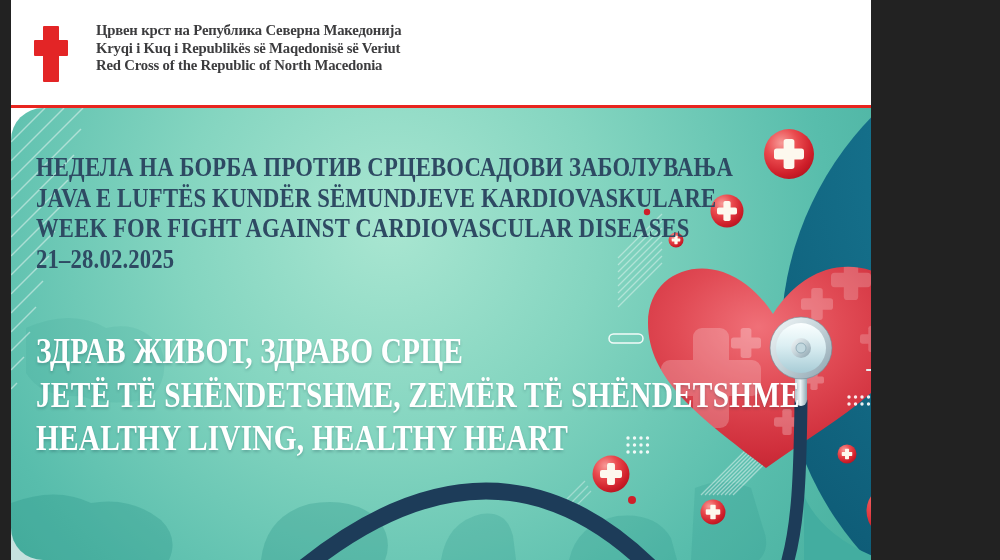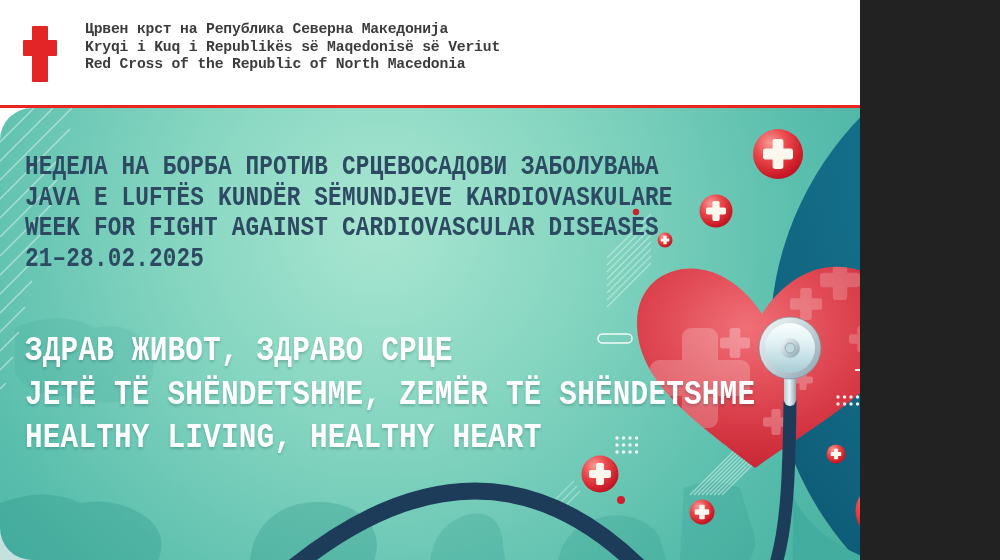--- a/index.html
+++ b/index.html
@@ -1,18 +1,18 @@
 <!DOCTYPE html>
 <html><head>
 <meta charset="utf-8">
 <style>
   html,body{margin:0;padding:0;background:#222;}
   .stage{
     position:relative;width:860px;height:560px;overflow:hidden;
-    font-family:Liberation Mono, monospace;background:#fff;
+    font-family:Liberation Serif, serif;background:#fff;margin-left:11px;
   }
   
   .header{position:absolute;left:0;top:0;width:1000px;height:105px;background:#ffffff;}
   .logo-cross{position:absolute;left:23px;top:26px;width:34px;height:56px;}
   .logo-cross .vbar{position:absolute;left:9px;top:0;width:16px;height:56px;background:#e32526;border-radius:1px;}
   .logo-cross .hbar{position:absolute;left:0;top:14px;width:34px;height:16px;background:#e32526;border-radius:1px;}
   .org{position:absolute;left:85px;top:21px;font-weight:700;color:#3c3c3e;
        font-size:15.5px;line-height:17.5px;letter-spacing:-.2px;
        transform:scaleX(.95);transform-origin:0 0;white-space:nowrap;}
   .divider{position:absolute;left:0;top:105px;width:1000px;height:3px;background:#e8251f;}

